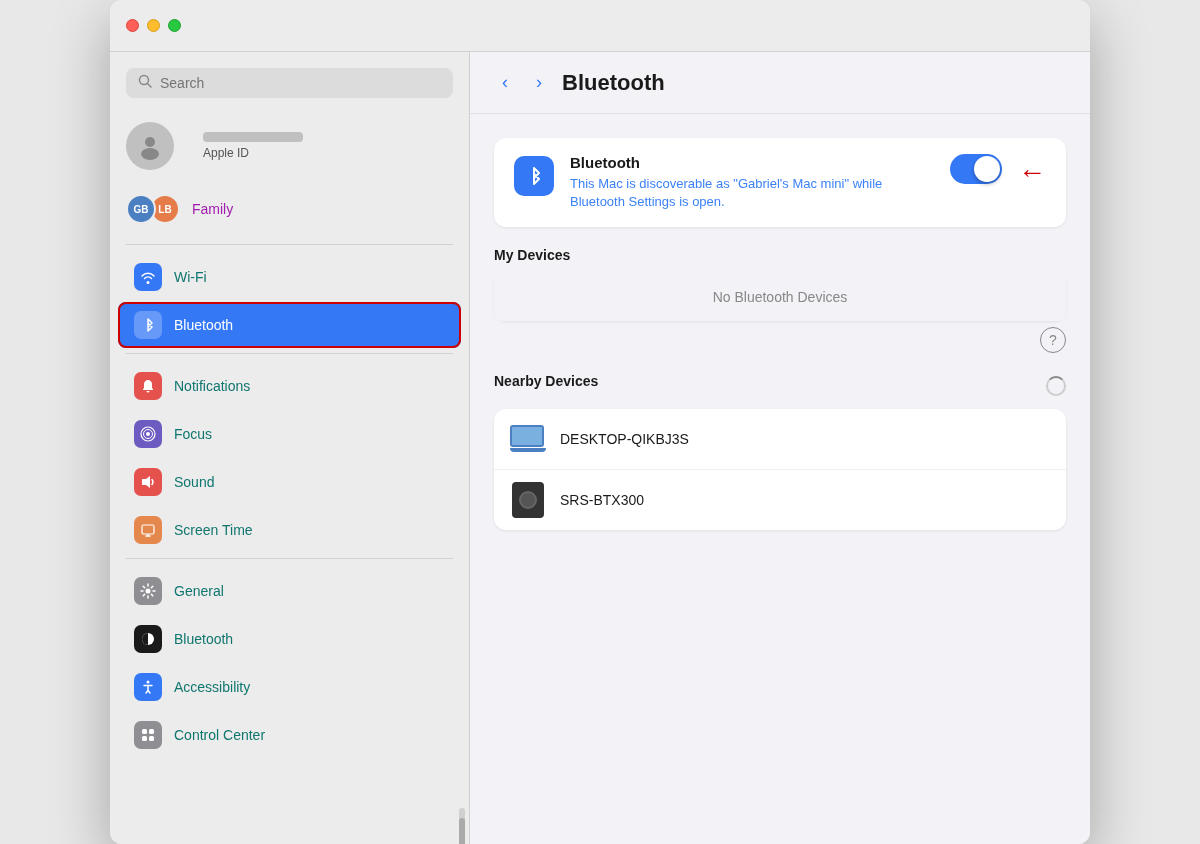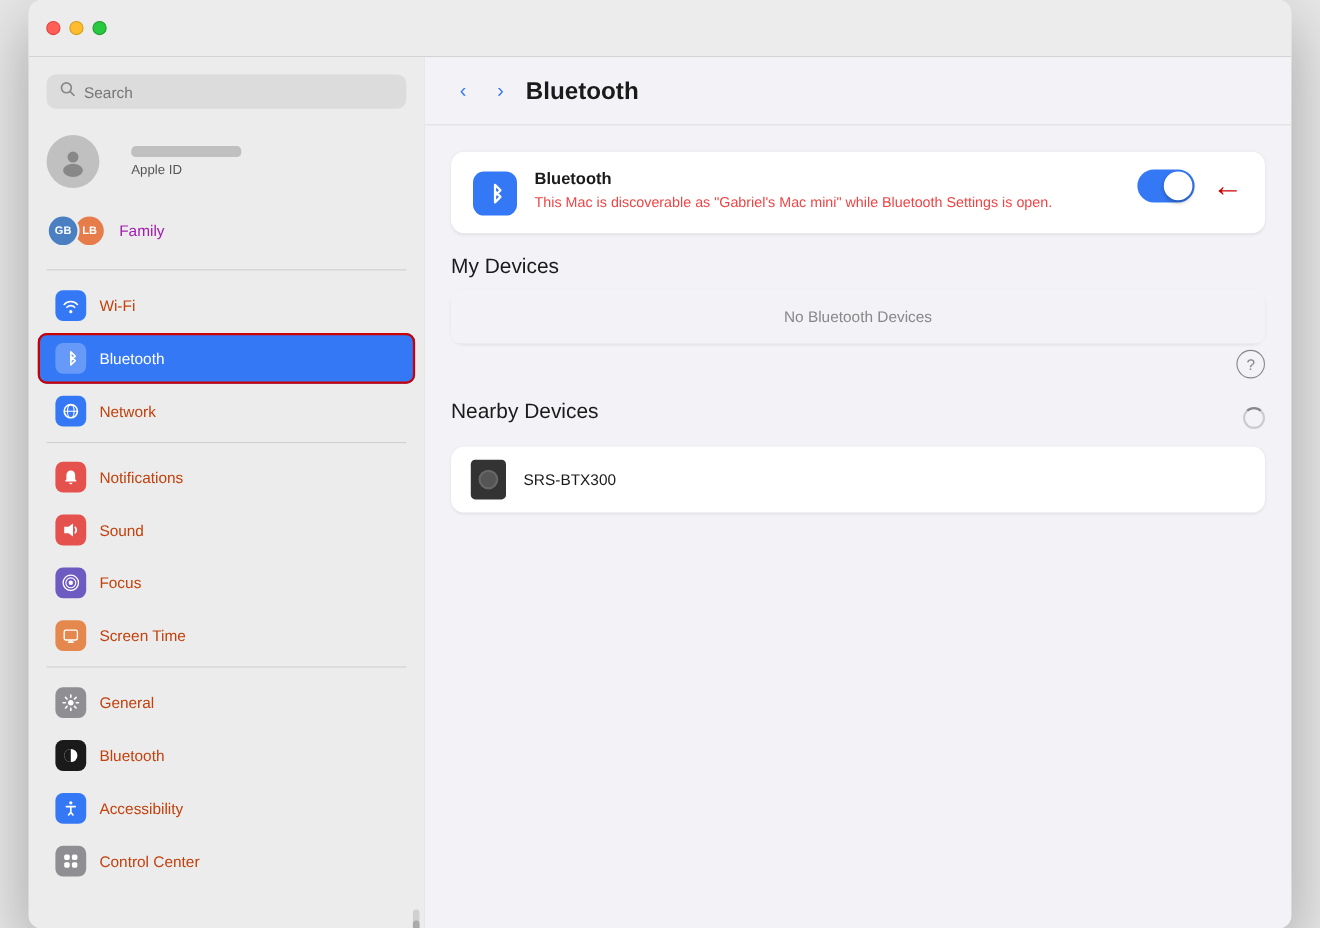--- a/index.html
+++ b/index.html
@@ -5,21 +5,21 @@
     * { box-sizing: border-box; margin: 0; padding: 0; }
     body {
       font-family: -apple-system, BlinkMacSystemFont, "SF Pro Text", "Helvetica Neue", sans-serif;
       background: #e8e8e8;
       display: flex;
       justify-content: center;
       align-items: center;
       min-height: 100vh;
     }
     .window {
-      width: 1148px;
+      width: 980px;
       height: 844px;
       background: #f5f5f5;
       border-radius: 12px;
       box-shadow: 0 20px 60px rgba(0,0,0,0.3);
       display: flex;
       flex-direction: column;
       overflow: hidden;
     }
     .titlebar {
       background: #ececec;
@@ -160,21 +160,21 @@
       height: 28px;
       border-radius: 7px;
       display: flex;
       align-items: center;
       justify-content: center;
       flex-shrink: 0;
       font-size: 14px;
     }
     .sidebar-item-label {
       font-size: 14px;
-      color: #c2410c;
+      color: #0f766e;
     }
     .main-content {
       flex: 1;
       background: #f2f2f7;
       display: flex;
       flex-direction: column;
       overflow-y: auto;
     }
     .main-header {
       display: flex;
@@ -223,21 +223,21 @@
       border-radius: 10px;
       background: #3478f6;
       display: flex;
       align-items: center;
       justify-content: center;
       flex-shrink: 0;
       margin-top: 2px;
     }
     .bt-info { flex: 1; }
     .bt-title { font-size: 15px; font-weight: 600; color: #1a1a1a; }
-    .bt-subtitle { font-size: 13px; color: #ef4444; margin-top: 4px; line-height: 1.4; }
+    .bt-subtitle { font-size: 13px; color: #3b82f6; margin-top: 4px; line-height: 1.4; }
     .toggle-area {
       display: flex;
       align-items: center;
       gap: 16px;
       flex-shrink: 0;
     }
     .toggle-switch {
       width: 52px;
       height: 30px;
       border-radius: 15px;
@@ -256,22 +256,22 @@
       right: 2px;
       box-shadow: 0 2px 4px rgba(0,0,0,0.3);
     }
     .red-arrow {
       color: #cc0000;
       font-size: 28px;
       font-weight: bold;
       line-height: 1;
     }
     .section-title {
-      font-size: 19px;
-      font-weight: 400;
+      font-size: 14px;
+      font-weight: 700;
       color: #1a1a1a;
       margin-bottom: 10px;
     }
     .empty-devices-box {
       background: #f2f2f7;
       border-radius: 8px;
       padding: 16px;
       text-align: center;
       color: #888;
       font-size: 14px;
@@ -450,62 +450,52 @@
 
       <div class="sidebar-item active selected-outline">
         <div class="icon-circle" style="background:rgba(255,255,255,0.25);">
           <svg width="16" height="16" viewBox="0 0 16 16" fill="white">
             <path d="M8 2v12M8 2l4 4-4 4M8 14l4-4-4-4" stroke="white" stroke-width="1.5" fill="none" stroke-linecap="round" stroke-linejoin="round"></path>
           </svg>
         </div>
         <span class="sidebar-item-label">Bluetooth</span>
       </div>
 
-      <div class="sidebar-item">
-        <div class="icon-circle" style="background:#3478f6;">
-          <svg width="16" height="16" viewBox="0 0 16 16" fill="white">
-            <circle cx="8" cy="8" r="6" stroke="white" stroke-width="1.5" fill="none"></circle>
-            <ellipse cx="8" cy="8" rx="3" ry="6" stroke="white" stroke-width="1" fill="none"></ellipse>
-            <line x1="2" y1="8" x2="14" y2="8" stroke="white" stroke-width="1"></line>
-          </svg>
-        </div>
-        <span class="sidebar-item-label">Network</span>
-      </div>
 
       <div class="sidebar-divider"></div>
 
       <div class="sidebar-item">
         <div class="icon-circle" style="background:#e5524e;">
           <svg width="16" height="16" viewBox="0 0 16 16" fill="white">
             <path d="M8 2C5.8 2 4 3.8 4 6v4l-1 1v1h10v-1l-1-1V6c0-2.2-1.8-4-4-4z"></path>
             <path d="M6.5 13a1.5 1.5 0 003 0" fill="white"></path>
           </svg>
         </div>
         <span class="sidebar-item-label">Notifications</span>
-      </div>
-
-      <div class="sidebar-item">
-        <div class="icon-circle" style="background:#e5524e;">
-          <svg width="16" height="16" viewBox="0 0 16 16" fill="white">
-            <polygon points="2,5 6,5 10,2 10,14 6,11 2,11"></polygon>
-            <path d="M12 5.5a4 4 0 010 5" stroke="white" stroke-width="1.5" fill="none" stroke-linecap="round"></path>
-          </svg>
-        </div>
-        <span class="sidebar-item-label">Sound</span>
       </div>
 
       <div class="sidebar-item">
         <div class="icon-circle" style="background:#6e5bc1;">
           <svg width="16" height="16" viewBox="0 0 16 16" fill="white">
             <circle cx="8" cy="8" r="2" fill="white"></circle>
             <path d="M8 1a7 7 0 100 14A7 7 0 008 1z" stroke="white" stroke-width="1.2" fill="none"></path>
             <circle cx="8" cy="8" r="4.5" stroke="white" stroke-width="1" fill="none"></circle>
           </svg>
         </div>
         <span class="sidebar-item-label">Focus</span>
+      </div>
+
+      <div class="sidebar-item">
+        <div class="icon-circle" style="background:#e5524e;">
+          <svg width="16" height="16" viewBox="0 0 16 16" fill="white">
+            <polygon points="2,5 6,5 10,2 10,14 6,11 2,11"></polygon>
+            <path d="M12 5.5a4 4 0 010 5" stroke="white" stroke-width="1.5" fill="none" stroke-linecap="round"></path>
+          </svg>
+        </div>
+        <span class="sidebar-item-label">Sound</span>
       </div>
 
       <div class="sidebar-item">
         <div class="icon-circle" style="background:#e5884e;">
           <svg width="16" height="16" viewBox="0 0 16 16" fill="white">
             <rect x="2" y="3" width="12" height="9" rx="1.5" stroke="white" stroke-width="1.2" fill="none"></rect>
             <line x1="6" y1="14" x2="10" y2="14" stroke="white" stroke-width="1.5" stroke-linecap="round"></line>
             <line x1="8" y1="12" x2="8" y2="14" stroke="white" stroke-width="1.2"></line>
           </svg>
         </div>
@@ -604,20 +594,29 @@
           </div>
         </div>
 
         <div>
           <div class="nearby-header">
             <span class="section-title">Nearby Devices</span>
             <div class="spinner"></div>
           </div>
           <div class="card" style="padding: 0;">
 
+            <div class="device-row">
+              <div class="device-icon">
+                <div class="laptop-icon">
+                  <div class="laptop-screen"></div>
+                  <div class="laptop-base"></div>
+                </div>
+              </div>
+              <span class="device-name">DESKTOP-QIKBJ3S</span>
+            </div>
 
             <div class="device-row">
               <div class="device-icon">
                 <div class="speaker-icon">
                   <div class="speaker-cone"></div>
                 </div>
               </div>
               <span class="device-name">SRS-BTX300</span>
             </div>
 

